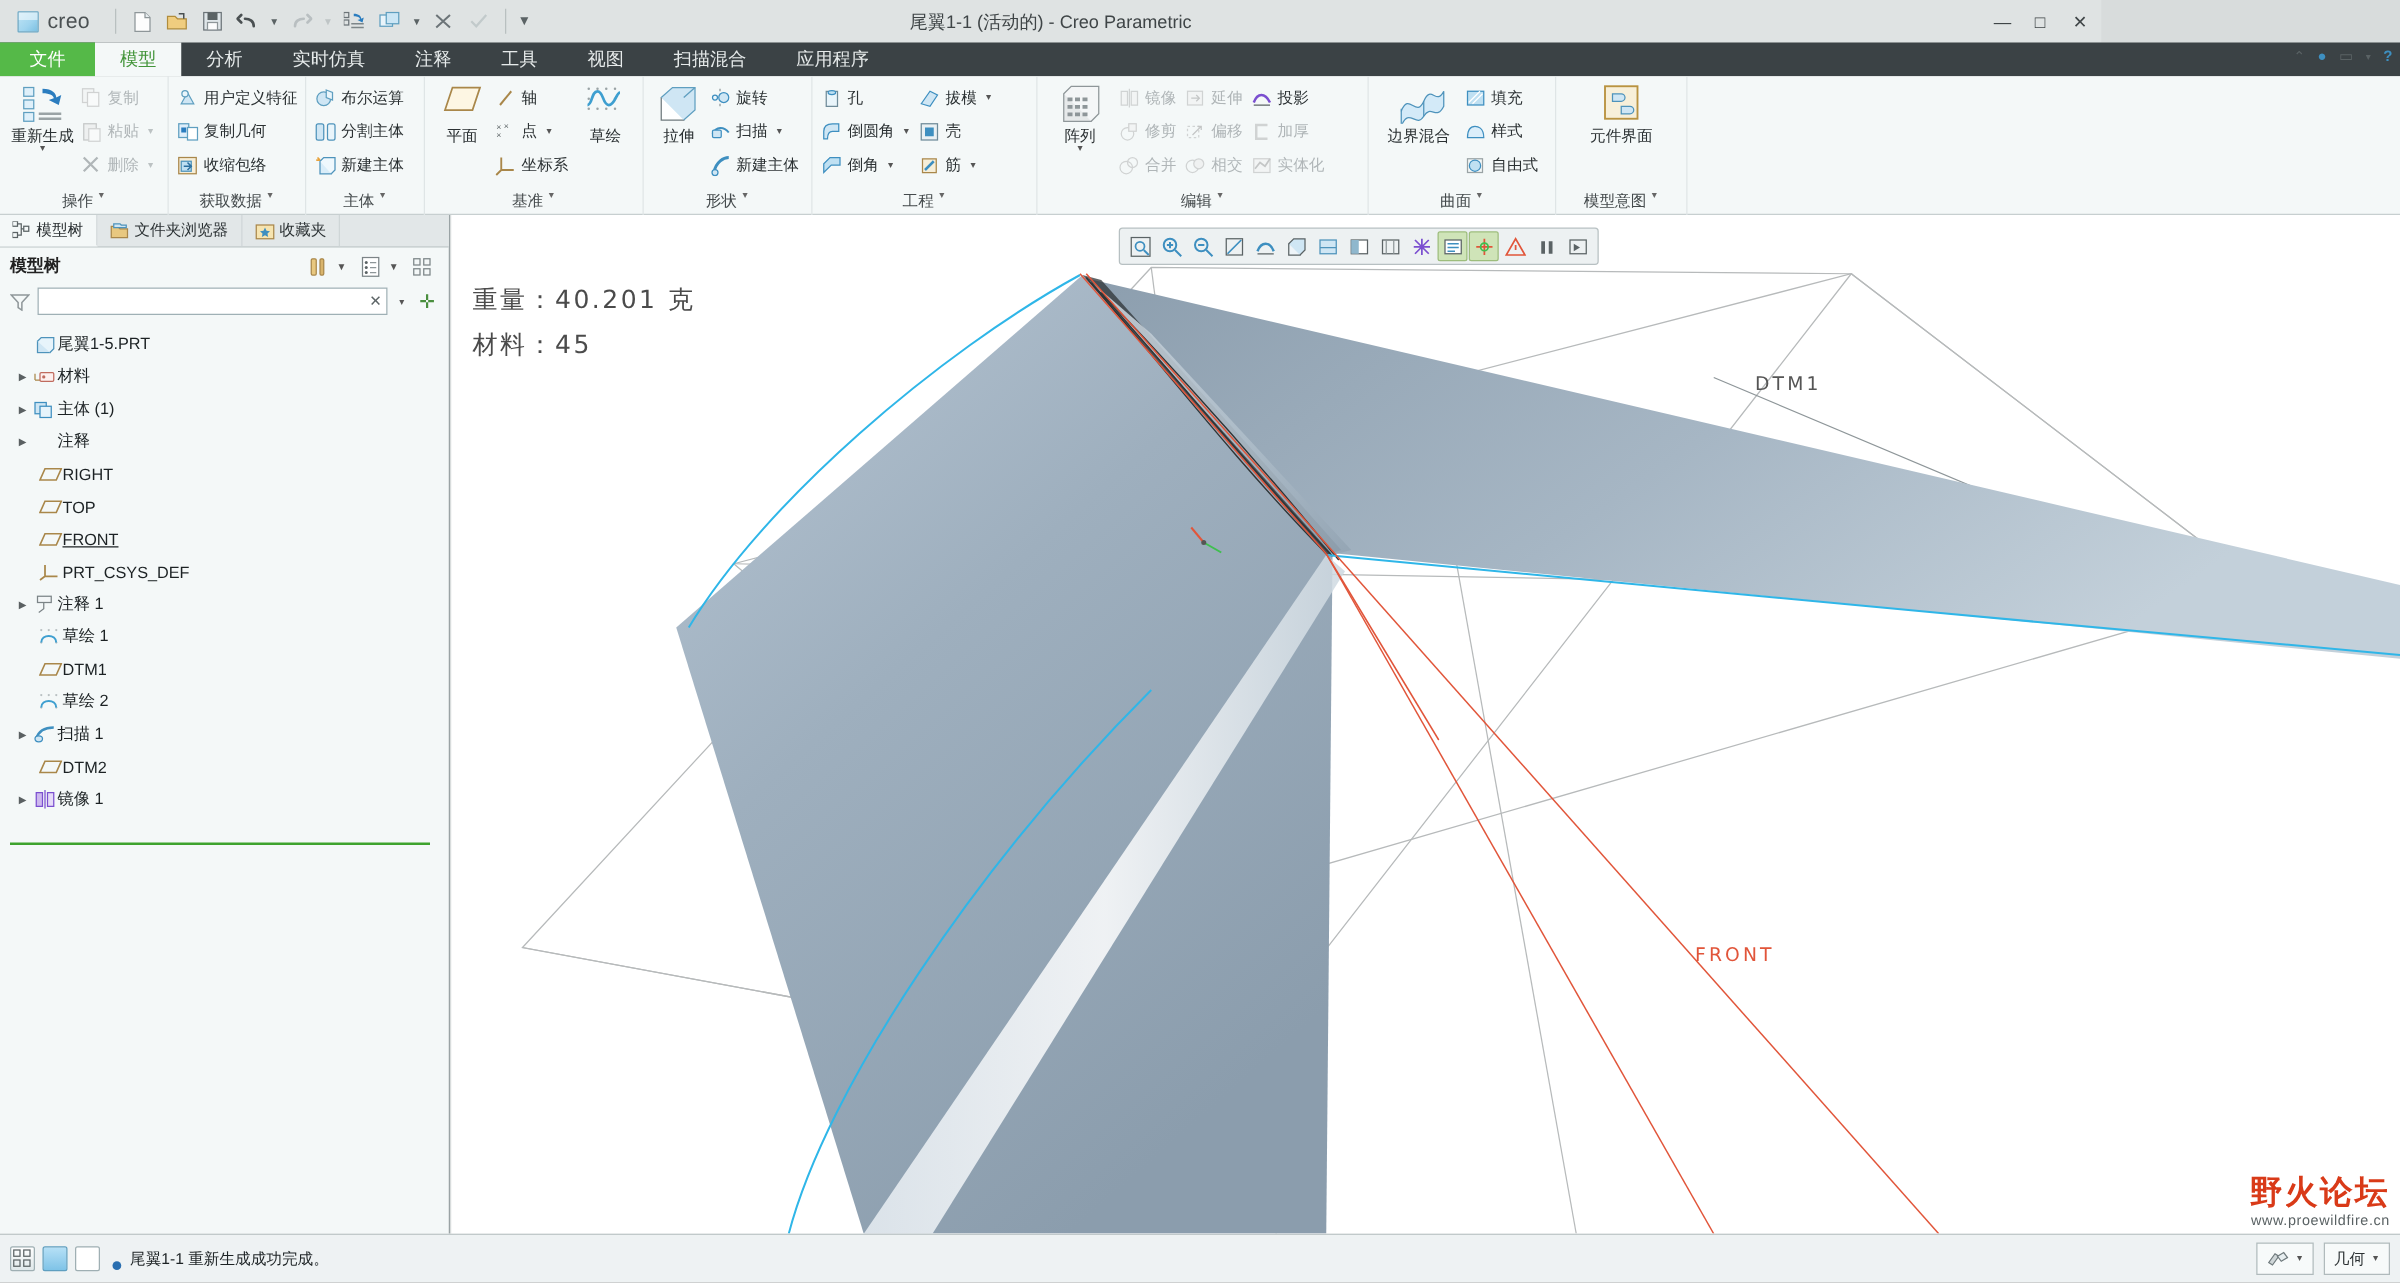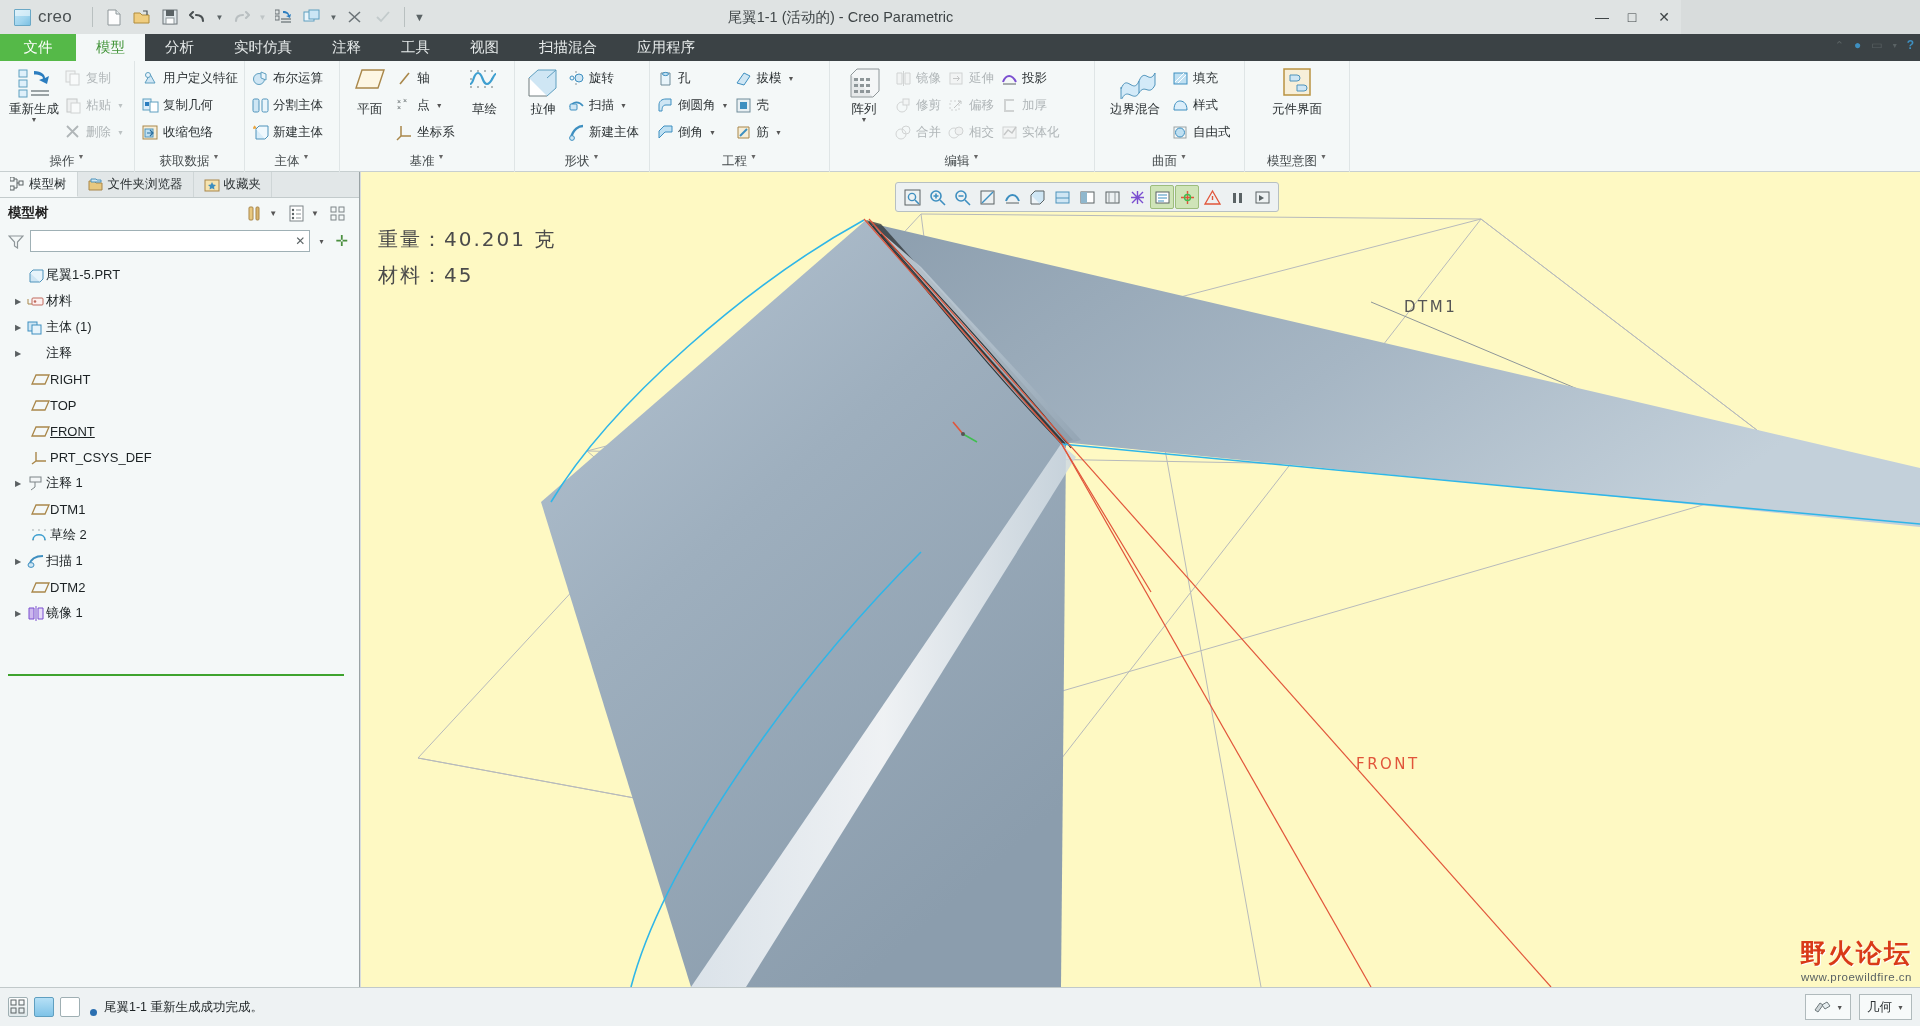--- a/index.html
+++ b/index.html
@@ -88,21 +88,21 @@
   .tree { padding: 4px 0 0 6px; position: relative; }
   .trow { display: flex; align-items: center; height: 26px; font-size: 13px; color: #1c2224; }
   .tarrow { width: 16px; text-align: center; font-size: 8px; color: #5a6062; flex: none; }
   .tico { width: 20px; display: flex; align-items: center; justify-content: center; flex: none; }
   .tlabel { white-space: nowrap; }
   .tlabel.ul { text-decoration: underline; }
   .greenline { position: absolute; left: 8px; width: 336px; height: 2px; background: #3ea32e; }
 
   
   .viewport { position: absolute; left: 361px; top: 172px; right: 0; height: 815px;
-    background: #fef9c3; overflow: hidden; }
+    background: #ffffff; overflow: hidden; }
   .vtoolbar { position: absolute; left: 534px; top: 10px; height: 30px; background: #edf1f2;
     border: 1px solid #b7c0c2; border-radius: 3px; display: flex; align-items: center;
     padding: 0 4px; gap: 1px; z-index: 5; }
   .vtb { width: 24px; height: 24px; display: flex; align-items: center; justify-content: center;
     border-radius: 2px; }
   .vtb.sel { background: #cfe4b8; border: 1px solid #9dbd7c; }
   .vannot { position: absolute; font-size: 20px; color: #4b4b4b; letter-spacing: 2px;
     font-family: "DejaVu Sans", sans-serif; }
   .vlabel { position: absolute; font-size: 15px; letter-spacing: 2.5px;
     font-family: "DejaVu Sans", sans-serif; }
@@ -888,20 +888,35 @@
         <span class="tico">
           <svg width="18" height="15" viewBox="0 0 18 15">
               <rect x="3" y="1" width="11" height="5" fill="#f3f6f7" stroke="#7c8487"></rect>
               <path d="M8 6v5l-4 3" stroke="#7c8487" fill="none"></path>
             </svg>
         </span>
         <span class="tlabel">注释 1</span>
       </div>
       <div class="trow" style="padding-left:24px;">
         <span class="tico">
+          <svg width="18" height="15" viewBox="0 0 18 15">
+              <g fill="#b9c0c2">
+                <circle cx="2" cy="2" r=".9"></circle>
+                <circle cx="8" cy="2" r=".9"></circle>
+                <circle cx="14" cy="2" r=".9"></circle>
+                <circle cx="2" cy="12" r=".9"></circle>
+                <circle cx="14" cy="12" r=".9"></circle>
+              </g>
+              <path d="M2 12c0-7 12-7 12 0" fill="none" stroke="#3e9fd0" stroke-width="1.6"></path>
+            </svg>
+        </span>
+        <span class="tlabel">草绘 1</span>
+      </div>
+      <div class="trow" style="padding-left:24px;">
+        <span class="tico">
           <svg width="19" height="13" viewBox="0 0 19 13">
               <path d="M5 2h13l-4 9H1z" fill="none" stroke="#a9874a" stroke-width="1.3"></path>
             </svg>
         </span>
         <span class="tlabel">DTM1</span>
       </div>
       <div class="trow" style="padding-left:24px;">
         <span class="tico">
           <svg width="18" height="15" viewBox="0 0 18 15">
               <g fill="#b9c0c2">

